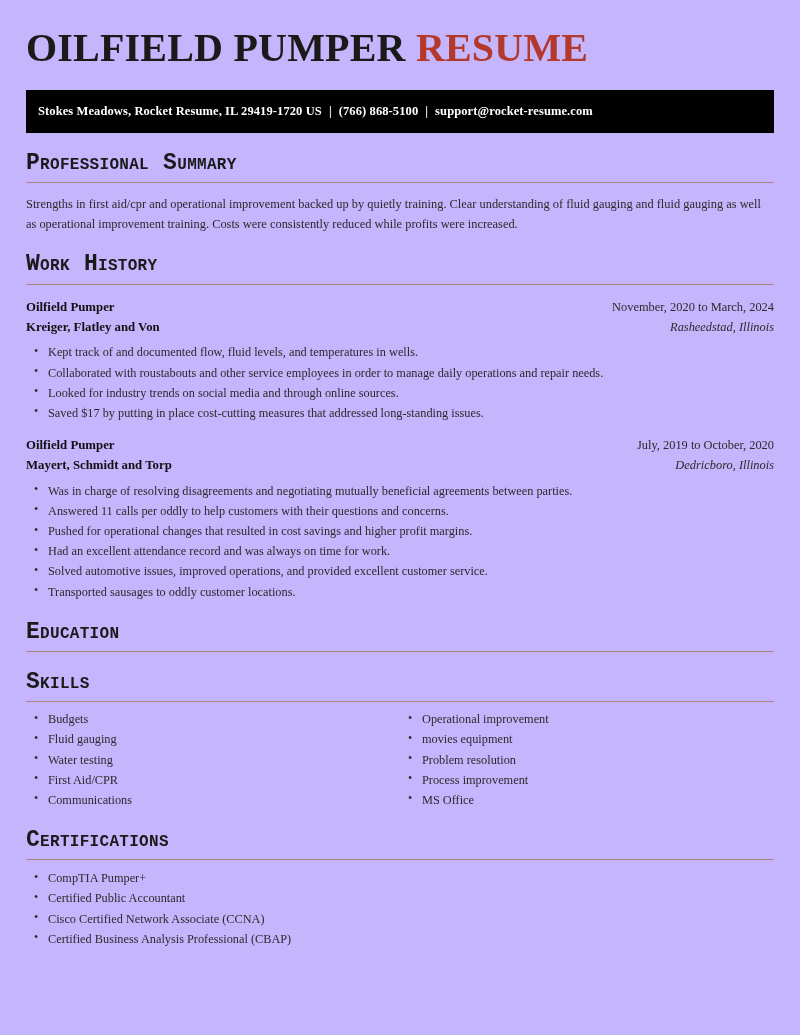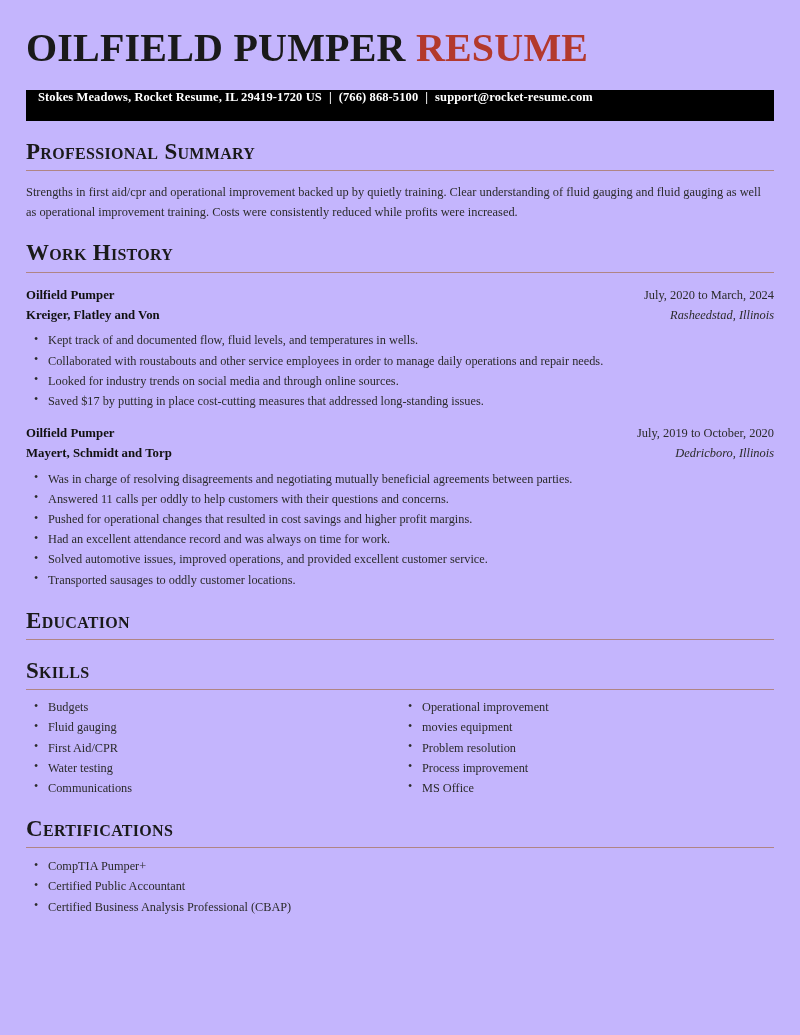--- a/index.html
+++ b/index.html
@@ -35,23 +35,23 @@
     white-space: nowrap;
   }
   .resume-title .accent {
     color: #b3392d;
   }
 
   .contact-bar {
     margin-top: 20px;
     background: #000000;
     color: #ffffff;
-    height: 31px;
+    height: 43px;
     display: flex;
-    align-items: flex-start;
+    align-items: center;
     padding: 0 12px;
     box-sizing: border-box;
   }
   .contact-bar .contact-text {
     font-size: 12.5px;
     font-weight: bold;
     letter-spacing: 0.1px;
     white-space: nowrap;
   }
   .contact-bar .sep {
@@ -65,20 +65,21 @@
     margin-top: 18px;
   }
   .section-heading {
     font-size: 23px;
     font-weight: bold;
     font-variant: small-caps;
     letter-spacing: 0.3px;
     line-height: 1.1;
     color: #1a1a1a;
     margin: 0;
+    font-family: Liberation Mono, monospace;
   }
   .section-rule {
     border-top: 1.6px solid #b08585;
     margin-top: 6px;
     width: 100%;
   }
 
   
   .summary-text {
     font-size: 12.4px;
@@ -173,21 +174,21 @@
     <p class="summary-text">Strengths in first aid/cpr and operational improvement backed up by quietly training. Clear understanding of fluid gauging and fluid gauging as well as operational improvement training. Costs were consistently reduced while profits were increased.</p>
   </div>
 
   <div class="section">
     <div class="section-heading">Work History</div>
     <div class="section-rule"></div>
 
     <div class="entry">
       <div class="entry-row">
         <span class="entry-left">Oilfield Pumper</span>
-        <span class="entry-right">July, 2020 to March, 2024</span>
+        <span class="entry-right">November, 2020 to March, 2024</span>
       </div>
       <div class="entry-row">
         <span class="entry-left">Kreiger, Flatley and Von</span>
         <span class="entry-right italic">Rasheedstad, Illinois</span>
       </div>
       <ul class="bullets">
         <li>Kept track of and documented flow, fluid levels, and temperatures in wells.</li>
         <li>Collaborated with roustabouts and other service employees in order to manage daily operations and repair needs.</li>
         <li>Looked for industry trends on social media and through online sources.</li>
         <li>Saved $17 by putting in place cost-cutting measures that addressed long-standing issues.</li>
@@ -220,22 +221,22 @@
   </div>
 
   <div class="section">
     <div class="section-heading">Skills</div>
     <div class="section-rule"></div>
     <div class="skills-cols">
       <div class="skills-col">
         <ul class="bullets">
           <li>Budgets</li>
           <li>Fluid gauging</li>
+          <li>Water testing</li>
           <li>First Aid/CPR</li>
-          <li>Water testing</li>
           <li>Communications</li>
         </ul>
       </div>
       <div class="skills-col">
         <ul class="bullets">
           <li>Operational improvement</li>
           <li>movies equipment</li>
           <li>Problem resolution</li>
           <li>Process improvement</li>
           <li>MS Office</li>
@@ -243,17 +244,18 @@
       </div>
     </div>
   </div>
 
   <div class="section">
     <div class="section-heading">Certifications</div>
     <div class="section-rule"></div>
     <ul class="bullets cert-list">
       <li>CompTIA Pumper+</li>
       <li>Certified Public Accountant</li>
+      <li>Cisco Certified Network Associate (CCNA)</li>
       <li>Certified Business Analysis Professional (CBAP)</li>
     </ul>
   </div>
 
 </div>
 
 </body></html>

